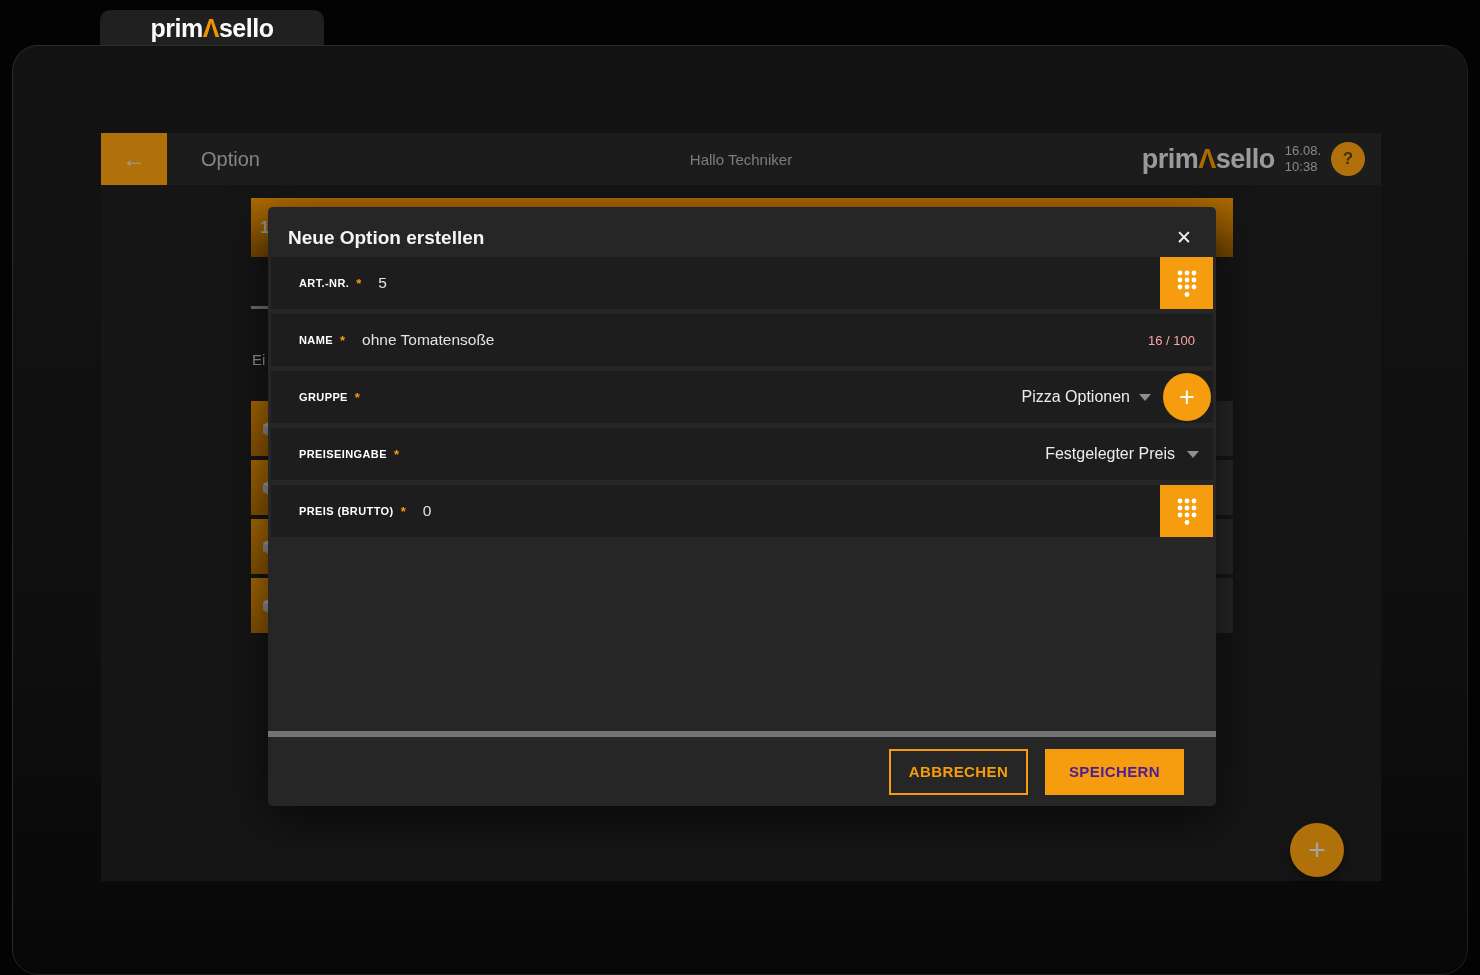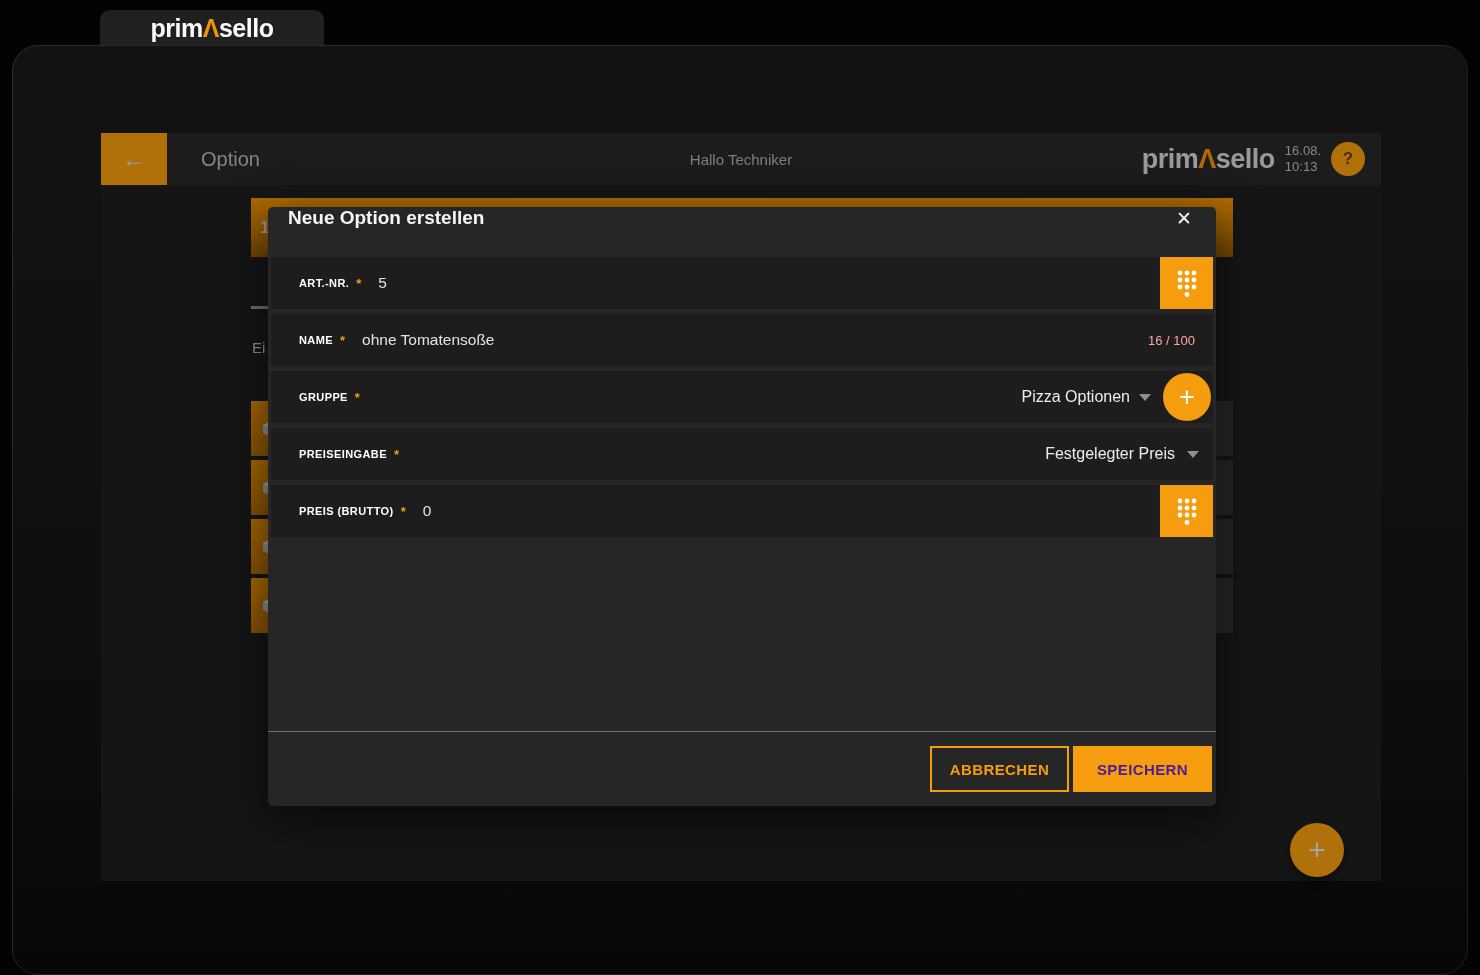--- a/index.html
+++ b/index.html
@@ -43,38 +43,38 @@
   .datetime{color:#bdbdbd;font-size:13px;line-height:1.25;text-align:left;}
   .help-btn{width:34px;height:34px;border-radius:50%;background:var(--orange);border:none;cursor:pointer;
     color:#5f4200;font-size:17px;font-weight:bold;display:flex;align-items:center;justify-content:center;}
 
   
   .bg-tabbar{position:absolute;left:150px;top:65px;width:982px;height:59px;
     background:linear-gradient(180deg,#f29400 0%,#c97c00 55%,#9c5e00 100%);
     display:flex;align-items:center;cursor:pointer;}
   .bg-tabbar span{color:#d0d0d0;font-size:17px;font-weight:600;padding-left:9px;}
   .bg-dash{position:absolute;left:150px;top:173px;width:30px;height:3px;background:#9a9a9a;}
-  .bg-partial-text{position:absolute;left:151px;top:206px;color:#c9c9c9;font-size:15px;}
+  .bg-partial-text{position:absolute;left:151px;top:218px;color:#c9c9c9;font-size:15px;}
   .bg-row{position:absolute;left:150px;width:982px;height:55px;display:flex;cursor:pointer;}
   .bg-row .cat{width:36px;height:55px;background:linear-gradient(180deg,#e89104,#b87004);
     display:flex;align-items:center;justify-content:center;flex:0 0 auto;}
   .bg-row .body{flex:1;background:#343434;}
 
   
   .fab{position:absolute;left:1189px;top:690px;width:54px;height:54px;border-radius:50%;
     background:var(--orange);border:none;cursor:pointer;box-shadow:0 4px 10px rgba(0,0,0,.45);
     color:#e3e3e3;font-size:30px;font-weight:300;display:flex;align-items:center;justify-content:center;line-height:1;}
 
   
   .overlay{position:absolute;left:0;top:0;width:1456px;height:930px;background:rgba(0,0,0,0.28);border-radius:26px;}
 
   
   .modal{position:absolute;left:268px;top:207px;width:948px;height:599px;background:var(--modal-bg);
     border-radius:5px;box-shadow:0 12px 45px rgba(0,0,0,.6);z-index:10;}
-  .modal-titlebar{height:50px;display:flex;align-items:flex-start;padding:0 20px;}
+  .modal-titlebar{height:50px;display:flex;align-items:flex-end;padding:8px 20px;}
   .modal-title{color:#f5f5f5;font-size:19px;font-weight:600;}
   .modal-close{margin-left:auto;background:none;border:none;cursor:pointer;color:#f0f0f0;font-size:19px;line-height:1;padding:2px 4px;}
 
   .modal-rows{padding:0 3px;}
   .field-row{height:52px;margin-bottom:5px;background:var(--row-bg);display:flex;align-items:center;
     padding-left:28px;position:relative;cursor:pointer;}
   .f-label{color:#ffffff;font-size:11px;font-weight:bold;letter-spacing:.4px;}
   .f-req{color:var(--orange);font-size:13px;font-weight:bold;margin-left:7px;}
   .f-value{color:#e2e2e2;font-size:15.5px;margin-left:17px;}
   .f-spacer{flex:1;}
@@ -82,22 +82,22 @@
   .f-select{display:flex;align-items:center;gap:9px;cursor:pointer;}
   .f-select .sel-value{color:#ececec;font-size:16px;}
   .tri-down{width:0;height:0;border-left:6px solid transparent;border-right:6px solid transparent;
     border-top:7px solid #8f8f8f;}
   .keypad-btn{width:53px;height:52px;background:var(--orange);border:none;cursor:pointer;
     display:flex;align-items:center;justify-content:center;margin-left:12px;}
   .add-btn{width:48px;height:48px;border-radius:50%;background:var(--orange);border:none;cursor:pointer;
     margin:0 2px 0 12px;color:#ffffff;font-size:27px;font-weight:300;display:flex;align-items:center;justify-content:center;line-height:1;}
   .sel-gap{margin-right:14px;gap:12px;}
 
-  .modal-footer{position:absolute;left:0;bottom:0;width:100%;height:75px;border-top:1px solid #737373;
-    display:flex;align-items:center;justify-content:flex-end;padding-right:4px;gap:4px;}
+  .modal-footer{position:absolute;left:0;bottom:0;width:100%;height:75px;border-top:6px solid #737373;
+    display:flex;align-items:center;justify-content:flex-end;padding-right:32px;gap:17px;}
   .btn-cancel{width:139px;height:46px;background:transparent;border:2px solid var(--orange);color:var(--orange);
     font-size:15px;font-weight:bold;letter-spacing:.4px;cursor:pointer;font-family:inherit;}
   .btn-save{width:139px;height:46px;background:var(--orange);border:none;color:#4c1d95;
     font-size:15px;font-weight:bold;letter-spacing:.4px;cursor:pointer;font-family:inherit;}
 </style>
 </head>
 <body>
 
 <div class="stage">
 
@@ -112,21 +112,21 @@
       <div class="app-header">
         <button class="back-btn">
           <span>←</span>
         </button>
         <div class="page-title">Option</div>
         <div class="greeting">Hallo Techniker</div>
         <div class="header-right">
           <div class="logo"><span>prim</span><span class="accent">Λ</span><span>sello</span></div>
           <div class="datetime">
             <div>16.08.</div>
-            <div>10:13</div>
+            <div>10:38</div>
           </div>
           <button class="help-btn">
             <span>?</span>
           </button>
         </div>
       </div>
 
       <div class="bg-tabbar">
         <span>1</span>
       </div>

